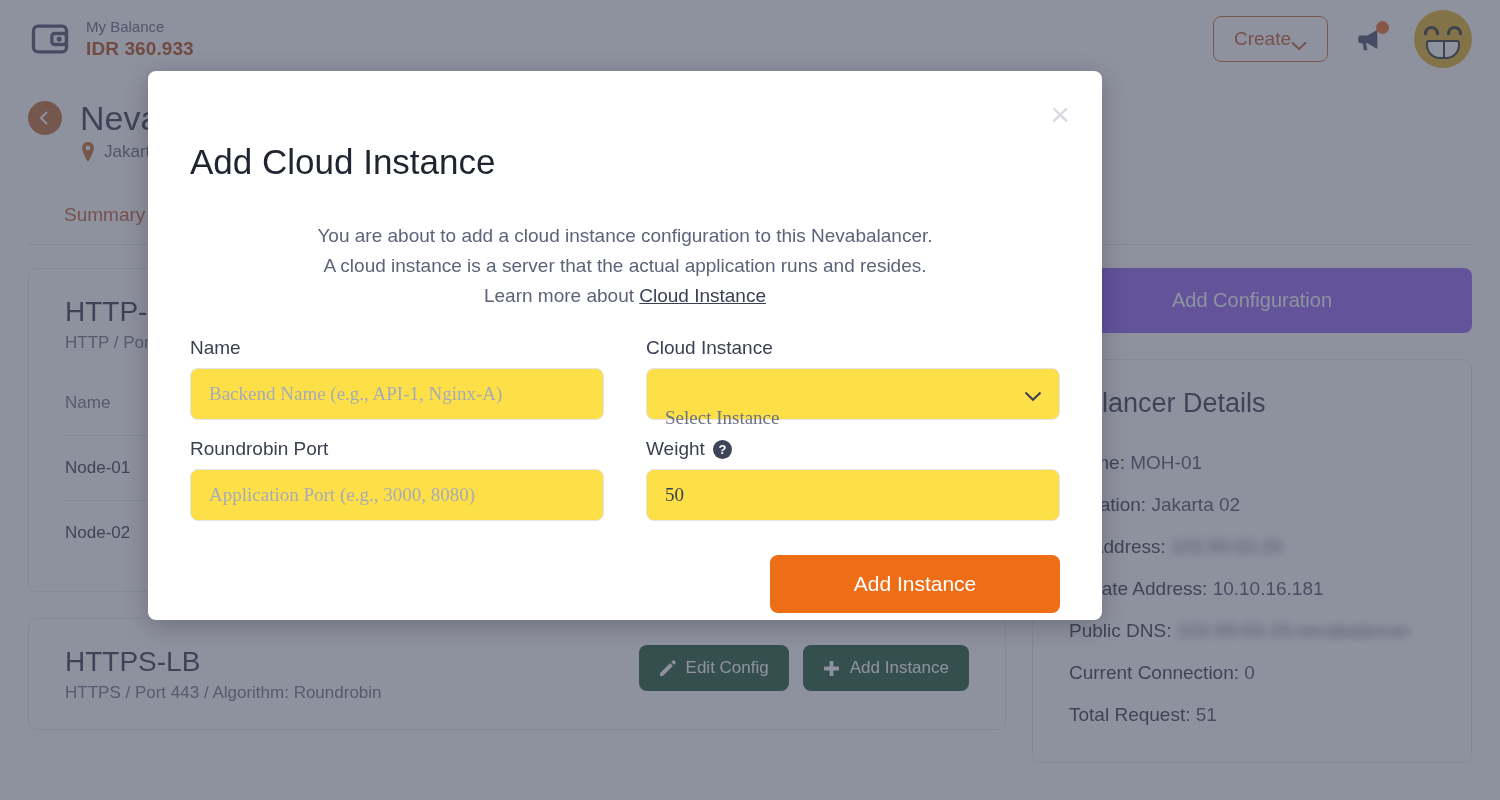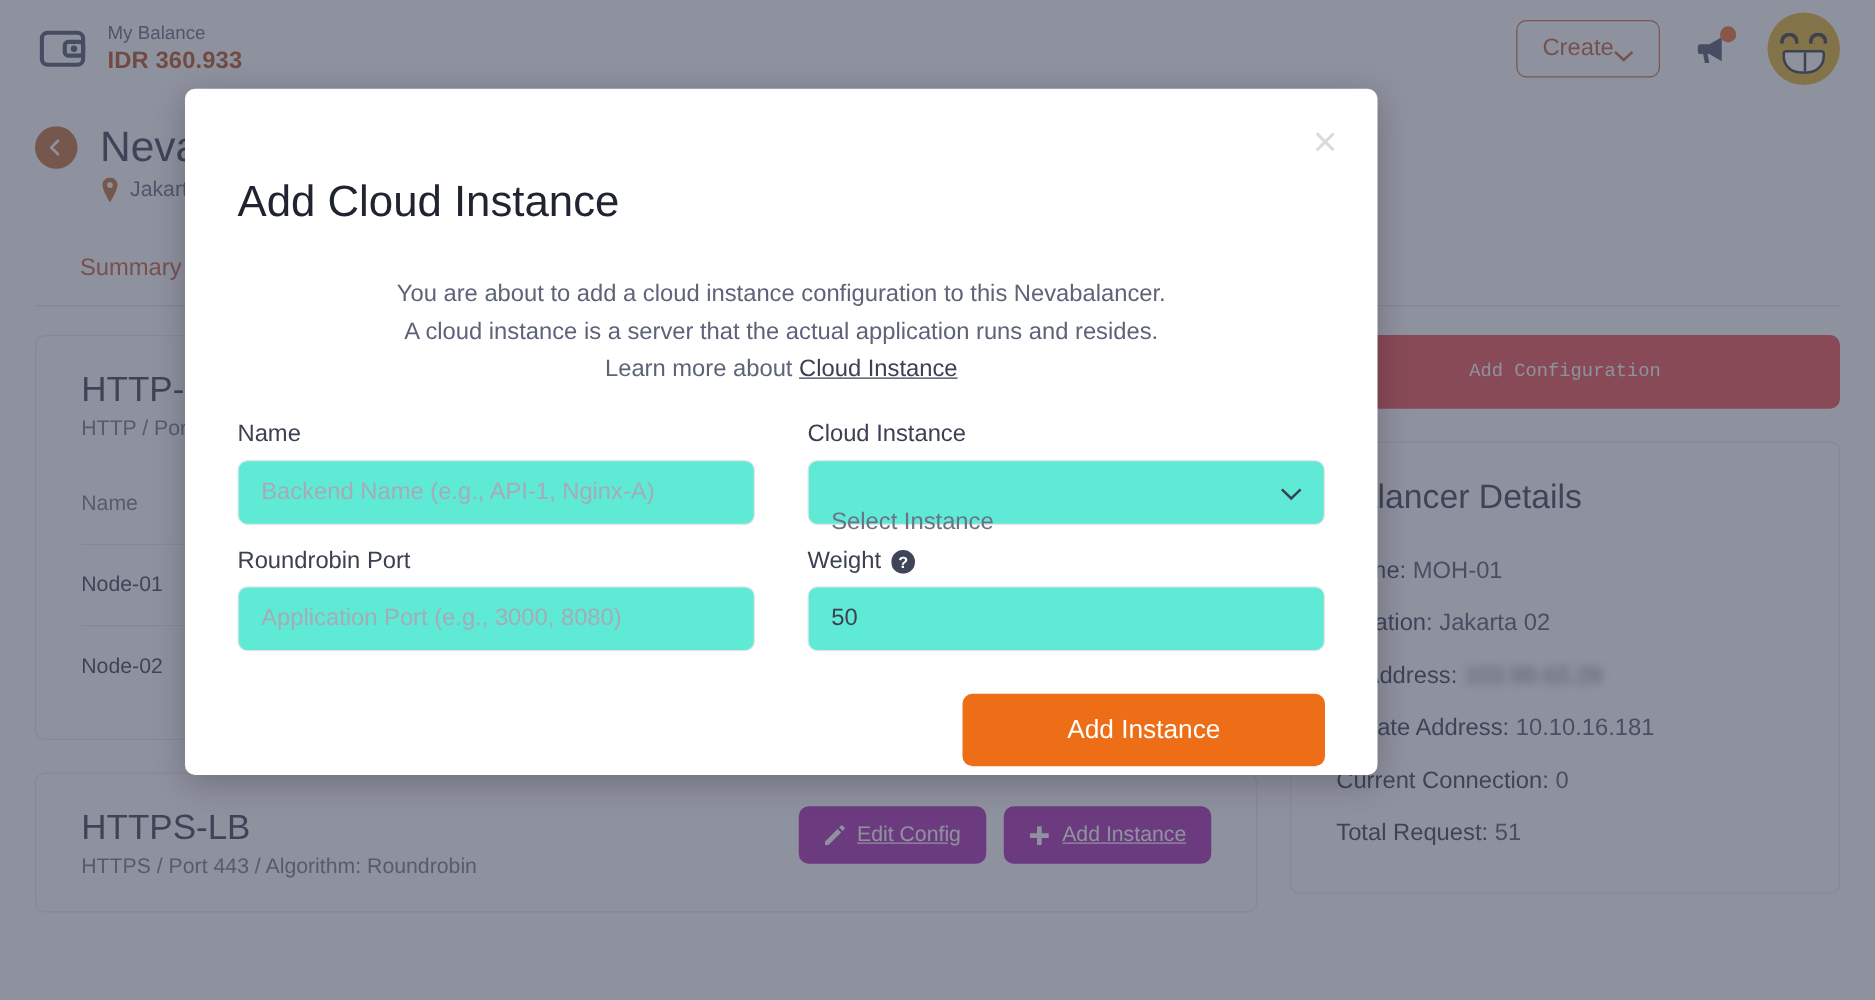--- a/index.html
+++ b/index.html
@@ -86,40 +86,40 @@
 
   .card {
     background:#fff; border:1px solid #e6e8ee; border-radius: 8px;
     padding: 26px 36px;
   }
   .lb-title { font-size: 28px; color:#2f3449; line-height: 34px; }
   .lb-sub { font-size: 17px; color:#6c7285; margin-top: 4px; }
   .lb-head { display:flex; align-items:flex-start; }
   .lb-actions { margin-left:auto; display:flex; gap: 14px; align-items:center; }
   .btn-orange {
-    background:#a21caf; color:#fff; border:none; border-radius:8px;
+    background:#14532d; color:#fff; border:none; border-radius:8px;
     font-size:17px; padding: 13px 20px; cursor:pointer;
-    display:flex; align-items:center; gap:10px; font-family:inherit;text-decoration:underline;
+    display:flex; align-items:center; gap:10px; font-family:inherit;
   }
   .pencil-icon, .plus-icon { width:17px; height:17px; display:inline-block; }
 
   .tbl { width:100%; border-collapse: collapse; margin-top: 30px; }
   .tbl th {
     text-align:left; font-size:17px; font-weight:normal; color:#6c7285;
     padding: 10px 0 22px;
   }
   .tbl td {
     font-size:17px; color:#2f3449; padding: 22px 0;
     border-top:1px solid #e6e8ee;
   }
 
   .btn-addcfg {
-    background:#ef4444; color:#fff; border:none; border-radius:8px;
-    font-size:15px; padding: 21px 0; width: 100%; cursor:pointer;
-    font-family: Liberation Mono, monospace;
+    background:#8b5cf6; color:#fff; border:none; border-radius:8px;
+    font-size:20px; padding: 21px 0; width: 100%; cursor:pointer;
+    font-family: Liberation Sans, sans-serif;
   }
   .details-card { margin-top: 26px; }
   .details-title { font-size: 27px; color:#2f3449; line-height: 34px; margin-bottom: 22px;}
   .det-row { font-size:19px; color:#2f3449; padding: 10px 0; }
   .det-row b { font-weight: normal; }
   .det-val { color:#4a4f63; }
   .blurred { filter: blur(4px); color:#6a7080; }
 
   
   #overlay {
@@ -149,22 +149,22 @@
     display:grid; grid-template-columns: 1fr 1fr; gap: 0 42px;
   }
   .fld { margin-bottom: 18px; }
   .fld-label {
     font-size:19px; color:#3b4152; margin-bottom: 9px;
     display:flex; align-items:center; gap:8px;
   }
   .help-icon { width:19px; height:19px; display:inline-block; cursor:pointer;}
   .inp {
     width:100%; height: 52px; border:1px solid #e2e4ea; border-radius:8px;
-    padding: 0 18px; font-size:19px; color:#3b4152; font-family:Liberation Sans, sans-serif;
-    background:#5eead4; outline:none;
+    padding: 0 18px; font-size:19px; color:#3b4152; font-family:Liberation Serif, serif;
+    background:#fde047; outline:none;
   }
   .inp::placeholder { color:#a7abb8; }
   .sel-wrap { position:relative; }
   .sel-wrap .chev {
     position:absolute; right:18px; top:20px; width:18px; height:11px; pointer-events:none; color:#3b4152;
   }
   .sel-placeholder { color:#6c7285;margin-top:48px; }
   .modal-footer { display:flex; justify-content:flex-end; margin-top: 16px; }
   .btn-primary {
     background:#ed6e16; color:#fff; border:none; border-radius:8px;
@@ -332,20 +332,24 @@
         </div>
         <div class="det-row">
           <b>IP Address:</b>
           <span class="det-val blurred">103.99.63.29</span>
         </div>
         <div class="det-row">
           <b>Private Address:</b>
           <span class="det-val">10.10.16.181</span>
         </div>
         <div class="det-row">
+          <b>Public DNS:</b>
+          <span class="det-val blurred">103-99-63-29.nevabalancer</span>
+        </div>
+        <div class="det-row">
           <b>Current Connection:</b>
           <span class="det-val">0</span>
         </div>
         <div class="det-row">
           <b>Total Request:</b>
           <span class="det-val">51</span>
         </div>
       </div>
     </div>
   </div>

